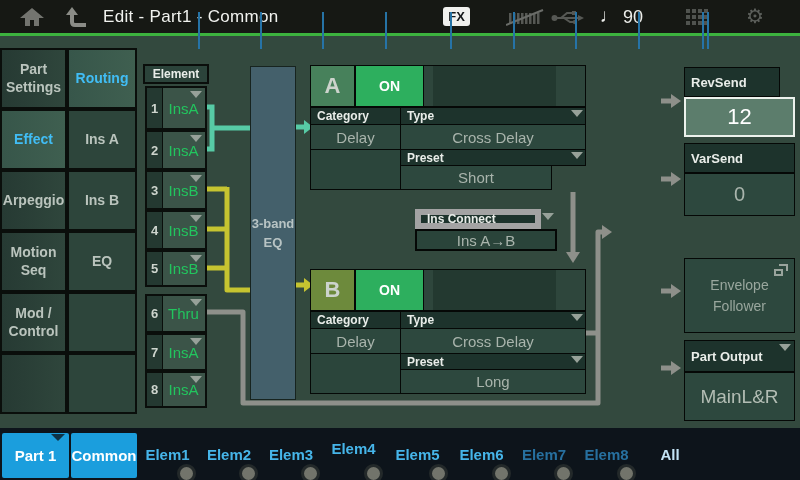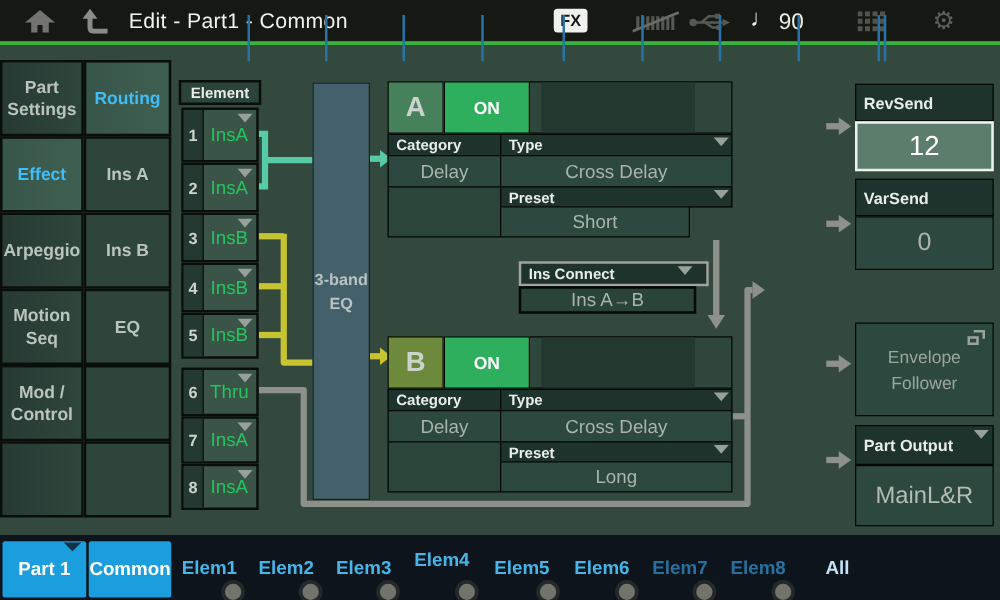--- a/index.html
+++ b/index.html
@@ -264,39 +264,39 @@
   <div class="abs lbl" style="left:310px;top:107px;width:91px;height:18px;">Category</div>
   <div class="abs val" style="left:310px;top:124px;width:91px;height:26px;">Delay</div>
   <div class="abs blank" style="left:310px;top:149px;width:91px;height:41px;"></div>
   <div class="abs lbl" style="left:400px;top:107px;width:186px;height:18px;">Type</div>
   <div class="dd abs" style="left:571px;top:110px;"></div>
   <div class="abs val" style="left:400px;top:124px;width:186px;height:26px;">Cross Delay</div>
   <div class="abs lbl" style="left:400px;top:149px;width:186px;height:17px;">Preset</div>
   <div class="dd abs" style="left:571px;top:152px;"></div>
   <div class="abs val" style="left:400px;top:165px;width:152px;height:25px;">Short</div>
 
-  <div class="abs lbl" style="left:415px;top:209px;width:152px;height:20px;border:2px solid #a3a3a3;">Ins Connect</div>
+  <div class="abs lbl" style="left:415px;top:209px;width:126px;height:20px;border:6px solid #a3a3a3;">Ins Connect</div>
   <div class="dd abs" style="left:542px;top:213px;"></div>
   <div class="abs val" style="left:415px;top:229px;width:142px;height:22px;border:2px solid #050806;background:#2a443a;">Ins A→B</div>
 
   <div class="abs fx-header" style="left:310px;top:269px;width:276px;height:42px;"></div>
   <div class="abs fx-header-dark" style="left:433px;top:270px;width:123px;height:40px;"></div>
   <div class="abs fx-badge-cell" style="left:310px;top:269px;width:45px;height:42px;background:#6d8a3c;">B</div>
   <div class="abs on-btn" style="left:355px;top:269px;width:69px;height:42px;">ON</div>
   <div class="abs lbl" style="left:310px;top:311px;width:91px;height:18px;">Category</div>
   <div class="abs val" style="left:310px;top:328px;width:91px;height:26px;">Delay</div>
   <div class="abs blank" style="left:310px;top:353px;width:91px;height:41px;"></div>
   <div class="abs lbl" style="left:400px;top:311px;width:186px;height:18px;">Type</div>
   <div class="dd abs" style="left:571px;top:314px;"></div>
   <div class="abs val" style="left:400px;top:328px;width:186px;height:26px;">Cross Delay</div>
   <div class="abs lbl" style="left:400px;top:353px;width:186px;height:17px;">Preset</div>
   <div class="dd abs" style="left:571px;top:356px;"></div>
   <div class="abs val" style="left:400px;top:369px;width:186px;height:25px;">Long</div>
 
-  <div class="abs lbl" style="left:684px;top:67px;width:111px;height:30px;font-size:13px;">RevSend</div>
+  <div class="abs lbl" style="left:684px;top:67px;width:96px;height:30px;font-size:13px;">RevSend</div>
   <div class="abs selected-val" style="left:684px;top:97px;width:111px;height:40px;">12</div>
 
   <div class="abs lbl" style="left:684px;top:143px;width:111px;height:30px;font-size:13px;">VarSend</div>
   <div class="abs val big-val" style="left:684px;top:173px;width:111px;height:43px;">0</div>
 
   <div class="abs env-btn" style="left:684px;top:258px;width:111px;height:75px;padding:0 14px;">Envelope Follower</div>
   <div class="popup-sq abs" style="left:774px;top:269px;width:9px;height:7px;"></div>
   <div class="popup-sq abs" style="left:779px;top:264px;width:9px;height:7px;border-bottom:none;border-left:none;"></div>
 
   <div class="abs lbl" style="left:684px;top:340px;width:111px;height:32px;font-size:13px;">Part Output</div>

